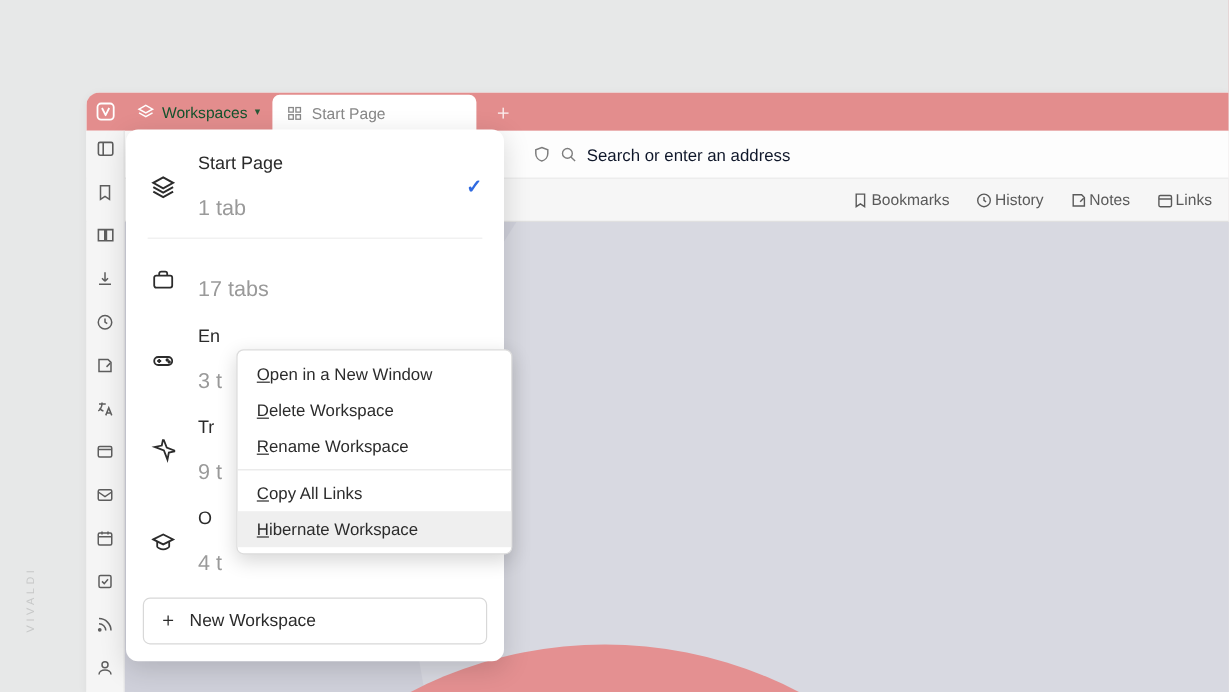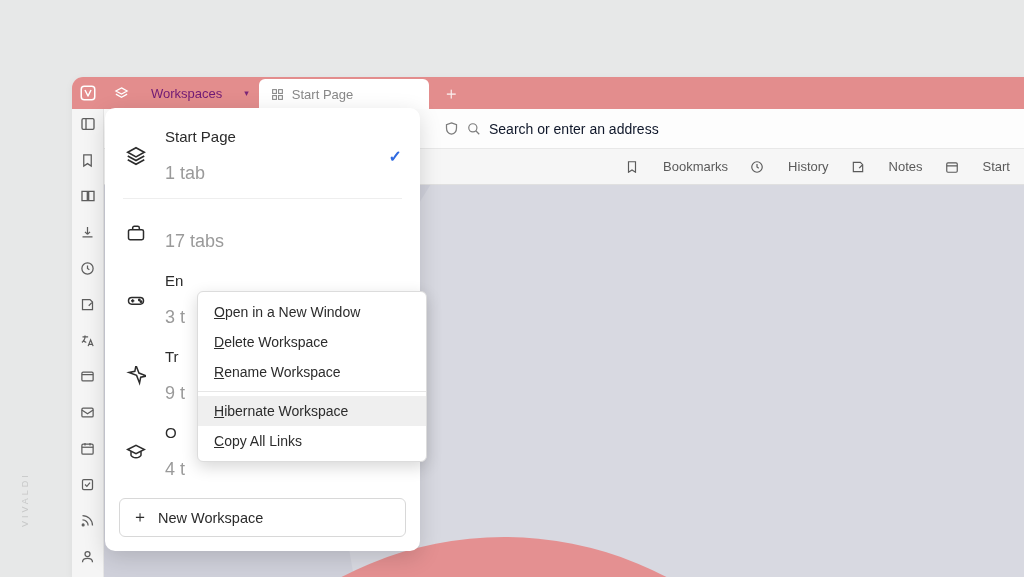--- a/index.html
+++ b/index.html
@@ -33,22 +33,22 @@
       height: 32px;
       display: flex;
       align-items: center;
       justify-content: center;
       color: white;
     }
     .vivaldi-logo svg { width: 18px; height: 18px; }
     .workspaces-button {
       display: flex;
       align-items: center;
-      gap: 22px;
-      color: #701a75;
+      gap: 6px;
+      color: #14532d;
       font-size: 13px;
       padding: 0 10px;
       height: 32px;
       cursor: pointer;
     }
     .workspaces-button .chev { font-size: 9px; opacity: 0.9; }
     .active-tab {
       background: white;
       border-radius: 6px 6px 0 0;
       height: 30px;
@@ -98,21 +98,21 @@
       background: #f6f6f6;
       display: flex;
       align-items: center;
       justify-content: flex-end;
       gap: 22px;
       padding: 0 14px;
       font-size: 13px;
       color: #5a5a5a;
       border-bottom: 1px solid #e0e0e0;
     }
-    .bm-item { display: flex; align-items: center; gap: 24px; cursor: pointer; }
+    .bm-item { display: flex; align-items: center; gap: 2px; cursor: pointer; }
     .content-area {
       position: absolute;
       left: 32px; right: 0; top: 108px; bottom: 0;
       background: #cfd0da;
       overflow: hidden;
     }
     .bg-circle-1 {
       position: absolute;
       width: 1060px; height: 1060px;
       border-radius: 50%;
@@ -376,21 +376,21 @@
           <path d="M4 4h12l4 4v12H4z"></path>
           <path d="M14 14l5-5"></path>
         </svg>
       <span>Notes</span>
     </div>
     <div class="bm-item">
       <svg width="14" height="14" viewBox="0 0 24 24" fill="none" stroke="currentColor" stroke-width="2">
           <rect x="3" y="5" width="18" height="16" rx="2"></rect>
           <line x1="3" y1="10" x2="21" y2="10"></line>
         </svg>
-      <span>Start</span>
+      <span>Links</span>
     </div>
   </div>
 
   <div class="content-area">
     <div class="bg-circle-1"></div>
     <div class="bg-circle-2"></div>
   </div>
 
 </div>
 
@@ -463,15 +463,15 @@
     <span style="font-size:16px;">＋</span>
     <span>New Workspace</span>
   </div>
 </div>
 
 <div class="ctx-menu">
   <div class="ctx-item"><span class="ul">O</span><span>pen in a New Window</span></div>
   <div class="ctx-item"><span class="ul">D</span><span>elete Workspace</span></div>
   <div class="ctx-item"><span class="ul">R</span><span>ename Workspace</span></div>
   <div class="ctx-sep"></div>
+  <div class="ctx-item"><span class="ul">C</span><span>opy All Links</span></div>
   <div class="ctx-item hover"><span class="ul">H</span><span>ibernate Workspace</span></div>
-  <div class="ctx-item"><span class="ul">C</span><span>opy All Links</span></div>
 </div>
 
 </body></html>

